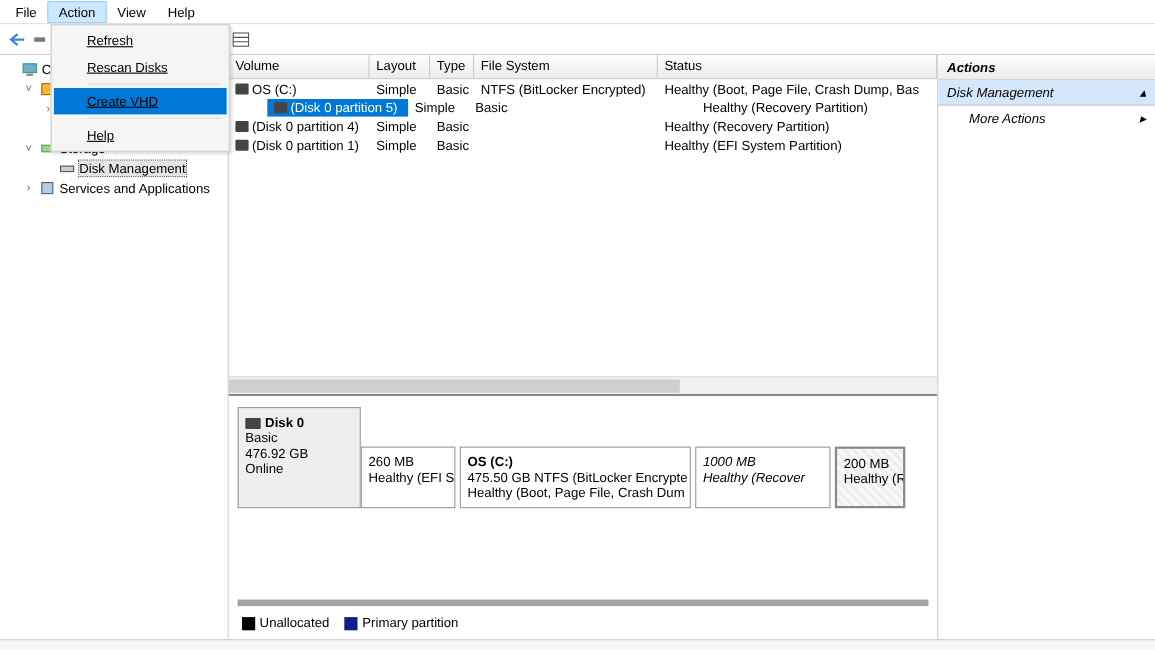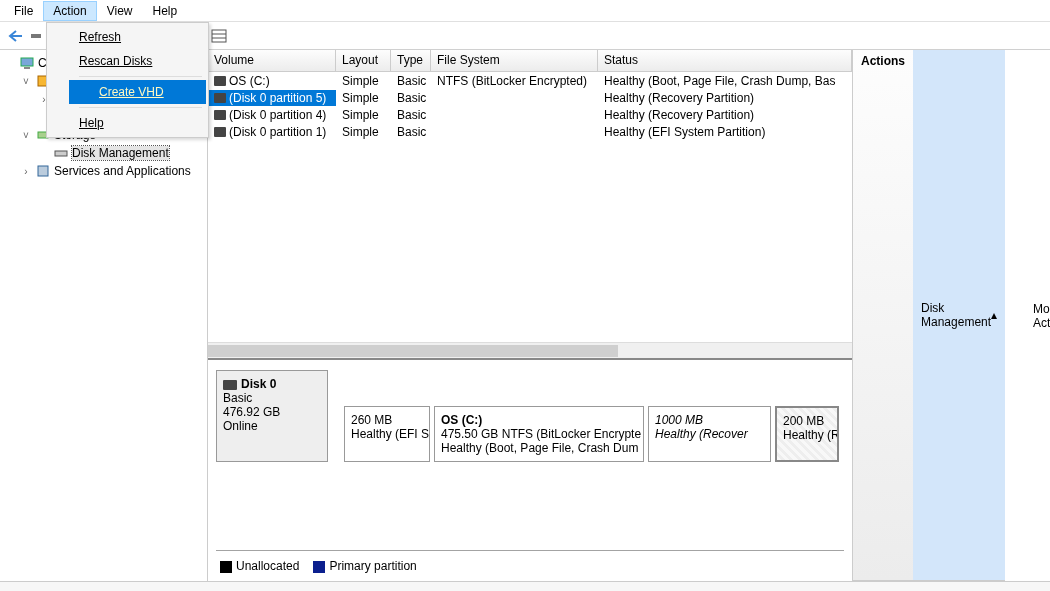--- a/index.html
+++ b/index.html
@@ -44,22 +44,21 @@
     z-index: 100;
     padding: 2px;
   }
   .dropdown-item {
     padding: 5px 10px 5px 30px;
     cursor: default;
     text-decoration: underline;
   }
   .dropdown-item.highlight {
     background: #0078d7;
-    color: #fef9c3;
-    margin-left: 20px;
+    color: #000000;
   }
   .dropdown-sep {
     height: 0;
     border-top: 1px solid #ddd;
     margin: 3px 4px 3px 30px;
   }
   
   .toolbar {
     height: 28px;
     display: flex;
@@ -121,69 +120,71 @@
   .col-fs{width:167px}
   .col-status{flex:1}
   .vol-body {
     height: 270px;
     overflow:hidden;
     position: relative;
   }
   .vol-row { display:flex; height:17px; align-items:center; }
   .vol-row > div { padding:1px 6px; white-space:nowrap; overflow:hidden; }
   .vol-row .dicon{ display:inline-block; width:12px; height:10px; background:#444; border-radius:1px; margin-right:3px; vertical-align:middle;}
-  .vol-row.sel > .col-vol { background:#0078d7; color:#fff; }
+  .vol-row.sel > .col-vol { background:#0078d7; color:#fff;margin-left:35px; }
   
   .hscroll {
     height: 16px;
     background:#f0f0f0;
     border-top:1px solid #ddd;
     position:relative;
   }
   .hscroll .thumb { position:absolute; left:0; top:2px; height:12px; width:410px; background:#cfcfcf; }
   
   .diskpanel {
     border-top:2px solid #888;
     padding:10px 8px 8px 8px;
     background:#fff;
     flex:1;
     display:flex;
     flex-direction:column;
   }
-  .diskrow { display:flex; gap:16px; }
+  .diskrow { display:flex; gap:0; }
   .disklabel {
     width:112px;
     background:#eee;
     border:1px solid #999;
     padding:6px;
     font-size:12px;
   }
   .disklabel .dn{font-weight:700;}
   .disklabel .dicon2{display:inline-block;width:14px;height:10px;background:#444;margin-right:4px;border-radius:1px;vertical-align:middle;}
   .partrow { display:flex; flex-direction:column; flex:1; }
   .partbox { border:1px solid #999; background:#fff; font-size:12px; }
   .partbox.selected { border:2px solid #888; background:repeating-linear-gradient(45deg,#f8f8f8,#f8f8f8 3px,#eee 3px,#eee 6px);}
   .partbox .body { padding:6px; white-space:nowrap; overflow:hidden; }
   .partbox .body b{font-weight:700;}
   .legend {
     margin-top:auto;
     padding:8px 4px 0 4px;
     display:flex;
     gap:14px;
     align-items:center;
-    border-top:1px solid #a3a3a3;
+    border-top:6px solid #a3a3a3;
   }
   .legend .box{width:12px;height:12px;display:inline-block;margin-right:4px;vertical-align:middle;}
   .legend .unalloc{background:#000;}
   .legend .primary{background:#0b1f8e;}
   
   .actionspane {
     width: 198px;
     border-left:1px solid #ccc;
     display:flex;
+    flex-direction:column;
+    font-style:italic;
   }
   .actions-hdr {
     background: linear-gradient(#fdfdfd,#ececec);
     border-bottom:1px solid #ccc;
     padding:4px 8px;
     font-weight:700;
   }
   .actions-groupbar {
     background:#d3e6fa;
     padding:4px 8px;

